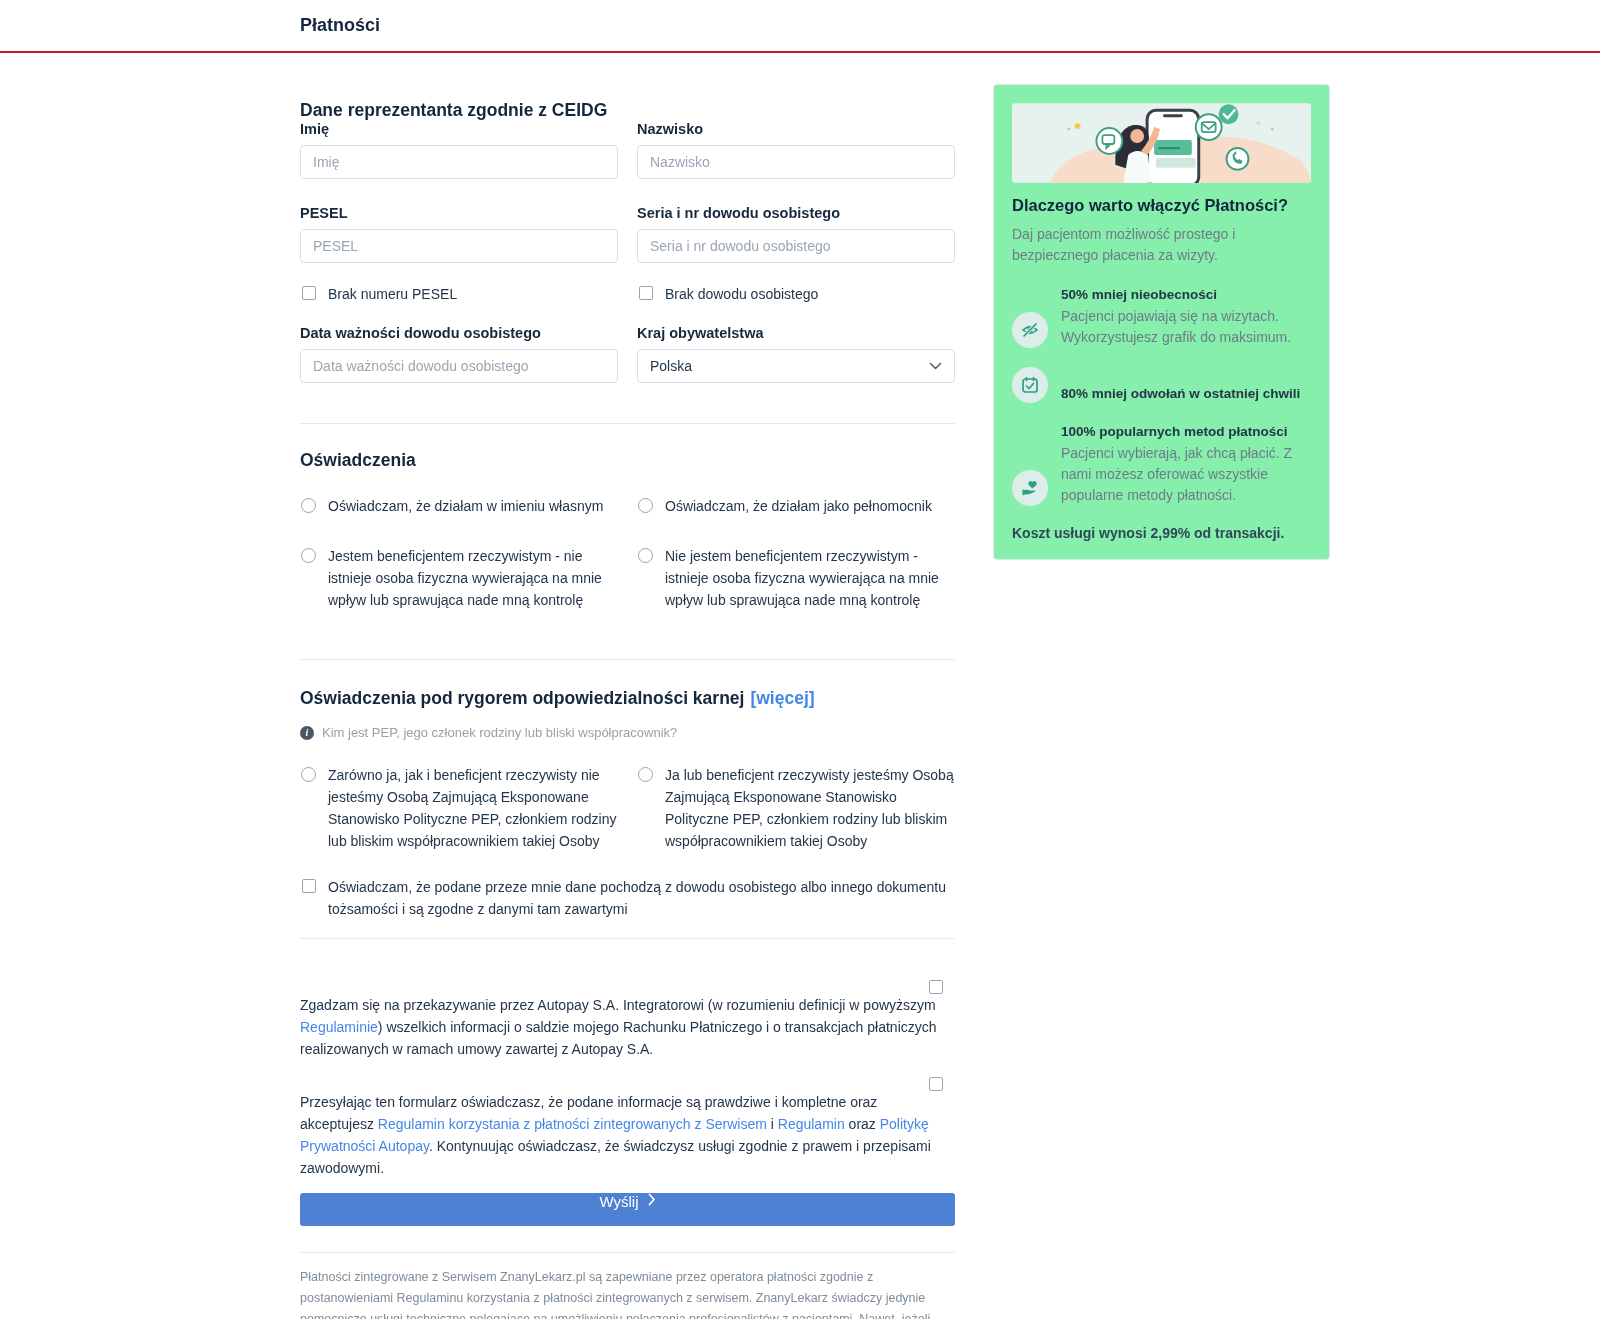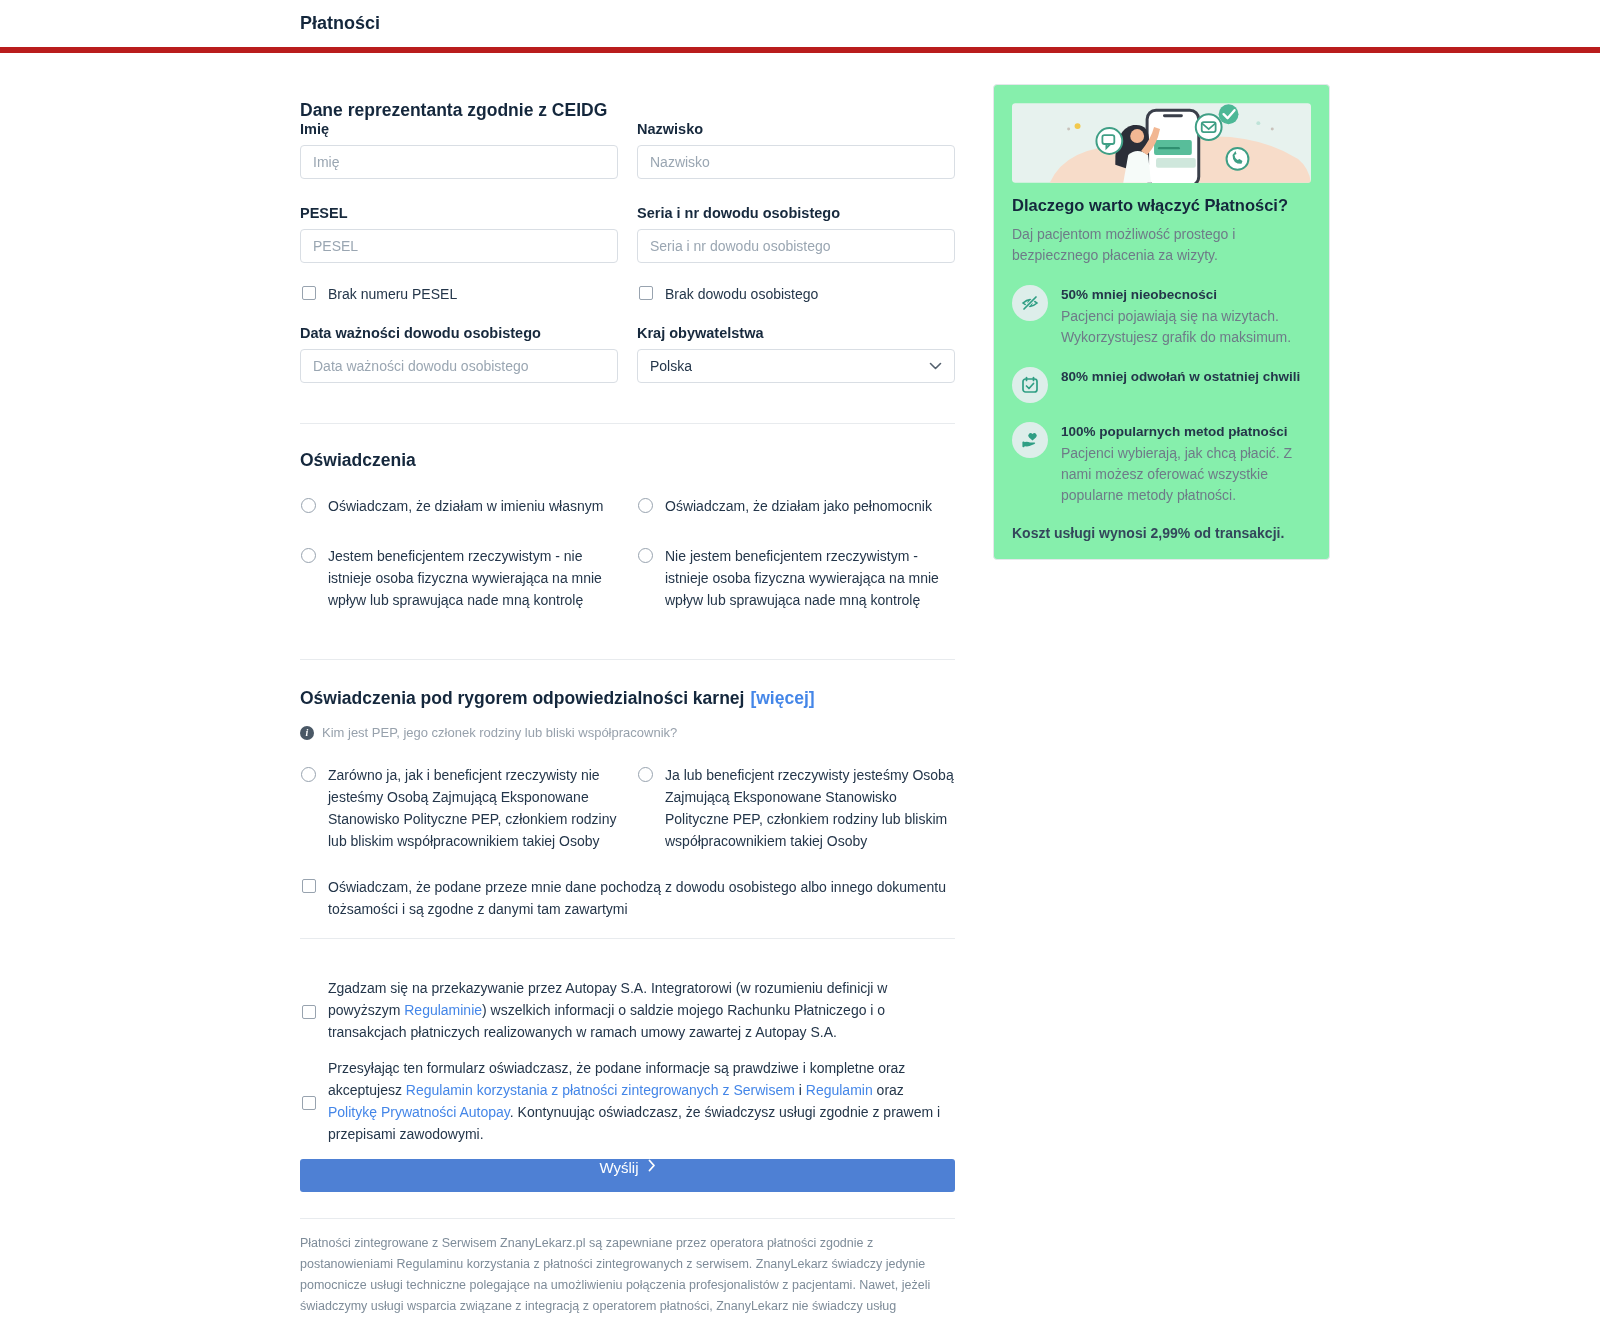--- a/index.html
+++ b/index.html
@@ -3,21 +3,21 @@
 <meta charset="utf-8">
 <style>
   * { box-sizing: border-box; margin: 0; padding: 0; }
   html,body { background:#ffffff; }
   body {
     width:1600px; min-height:1319px;
     font-family:"Liberation Sans", sans-serif;
     color:#24364a;
   }
   
-  .topbar { height:53px; border-bottom:6px solid #b91c1c; display:flex; align-items:center; }
+  .topbar { height:53px; border-bottom:2px solid #b91c1c; display:flex; align-items:center; }
   .topbar h1 { margin-left:300px; font-size:18px; font-weight:bold; color:#14273c; }
 
   
   .main { display:flex; align-items:flex-start; padding:31px 0 0 300px; }
   .form-col { width:655px; margin-top:16px; }
   .side-col { width:337px; margin-left:38px; }
 
   
   h2.sec { font-size:17.5px; font-weight:bold; color:#14273c; }
   .fgrid { display:grid; grid-template-columns:318px 318px; column-gap:19px; }
@@ -50,34 +50,34 @@
   .sec-row { display:flex; align-items:baseline; margin-top:28px; }
   .sec-row .link-more { font-size:17.5px; font-weight:bold; margin-left:6px; }
   .infoline { display:flex; align-items:center; margin-top:16px; }
   .info-badge {
     width:14px; height:14px; border-radius:50%; background:#4a5866; color:#fff;
     font-size:10px; font-weight:bold; display:flex; align-items:center; justify-content:center;
     flex-shrink:0; margin-right:8px; font-family:"Liberation Serif",serif; font-style:italic;
   }
   .infoline span.txt { font-size:13px; color:#97a1ac; }
   .wide-check { display:flex; align-items:flex-start; margin-top:24px; }
-  .consent { display:flex; align-items:center; }
+  .consent { display:flex; align-items:flex-end;flex-direction:column; }
   .btn-submit {
     margin-top:14px; width:100%; height:33px; background:#4e80d4; border:none; border-radius:3px;
     color:#ffffff; font-size:15px; font-family:"Liberation Sans",sans-serif; cursor:pointer;
     display:flex; justify-content:center; gap:9px;
   }
   .footer-note { font-size:12.5px; line-height:21px; color:#7e8c99; margin-top:14px; padding-bottom:14px; }
 
   
   .card { border:1px solid #e4e7ea; border-radius:4px; padding:18px; background:#86efac; }
   .illus { width:100%; height:80px; border-radius:3px; display:block; }
   .card h3 { font-size:16.5px; font-weight:bold; color:#14273c; margin-top:13px; }
   .card .sub { font-size:14px; line-height:21px; color:#6e7b88; margin-top:9px; }
-  .benefit { display:flex; align-items:flex-start; margin-top:19px; }
+  .benefit { display:flex; align-items:flex-end; margin-top:19px; }
   .b-ico {
     width:36px; height:36px; border-radius:50%; background:#ddeeea; flex-shrink:0;
     display:flex; align-items:center; justify-content:center; margin-right:13px;
   }
   .b-title { font-size:13.5px; font-weight:bold; color:#24364a; line-height:19px; }
   .b-desc { font-size:14px; line-height:21px; color:#6e7b88; margin-top:2px; }
   .cost { font-size:14px; font-weight:bold; color:#33475b; margin-top:19px; }
 </style>
 </head>
 <body>

